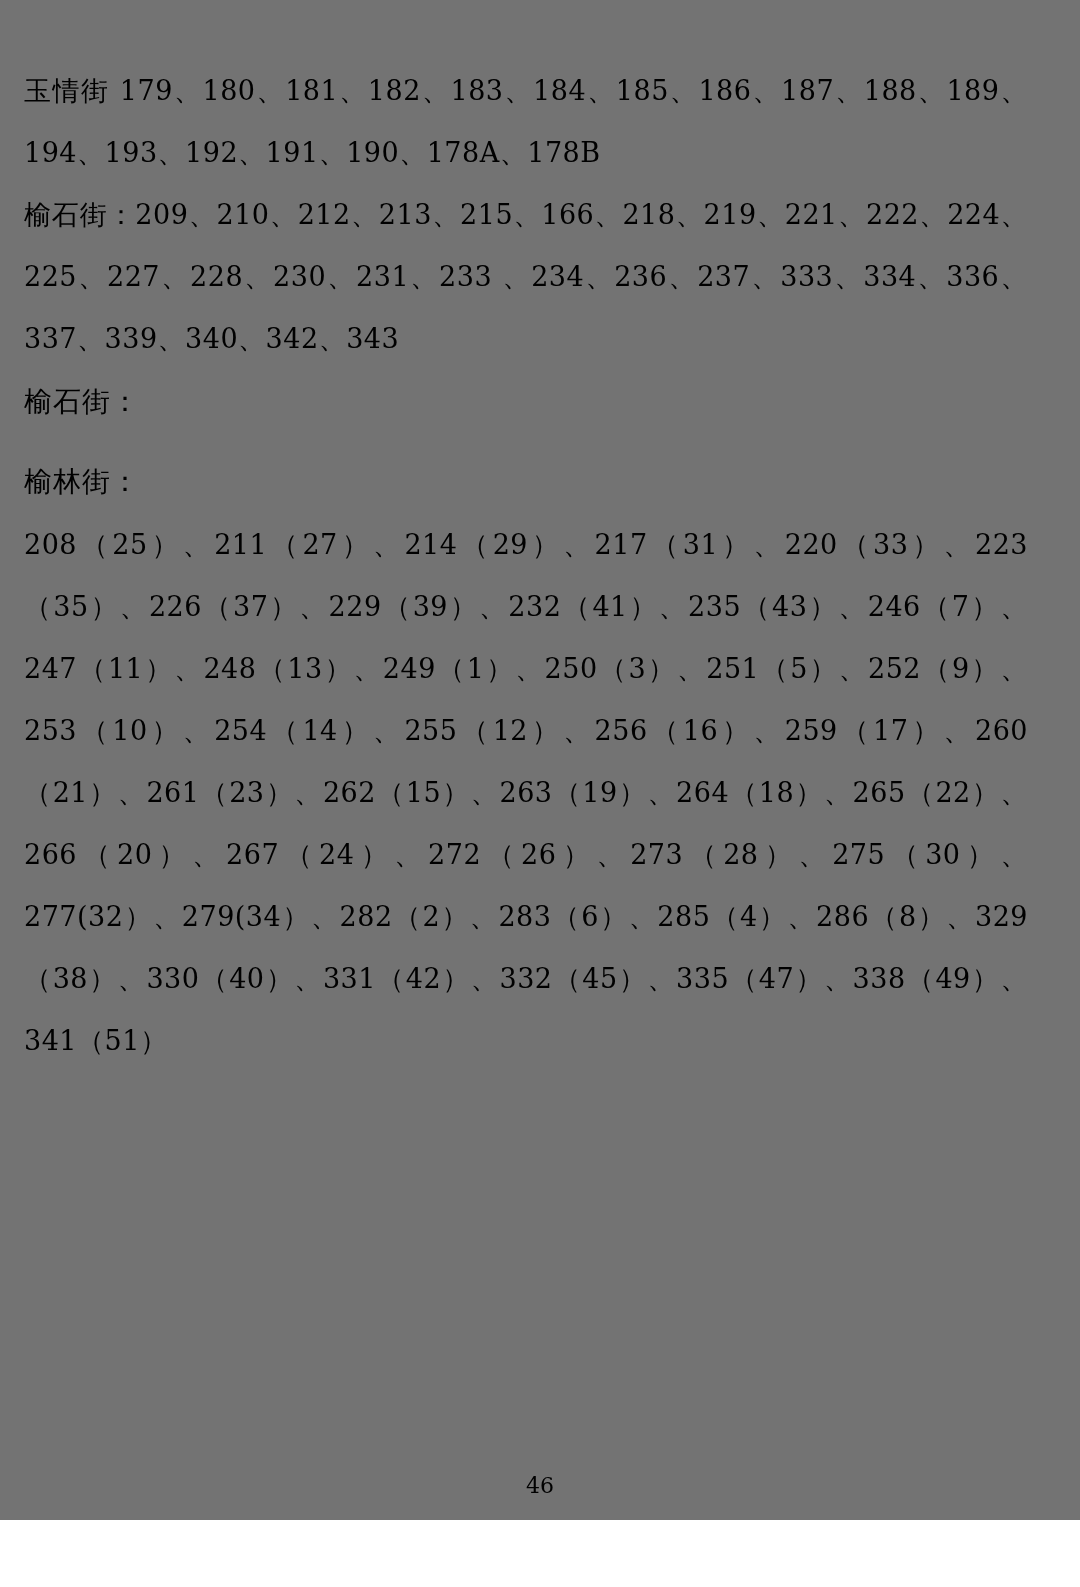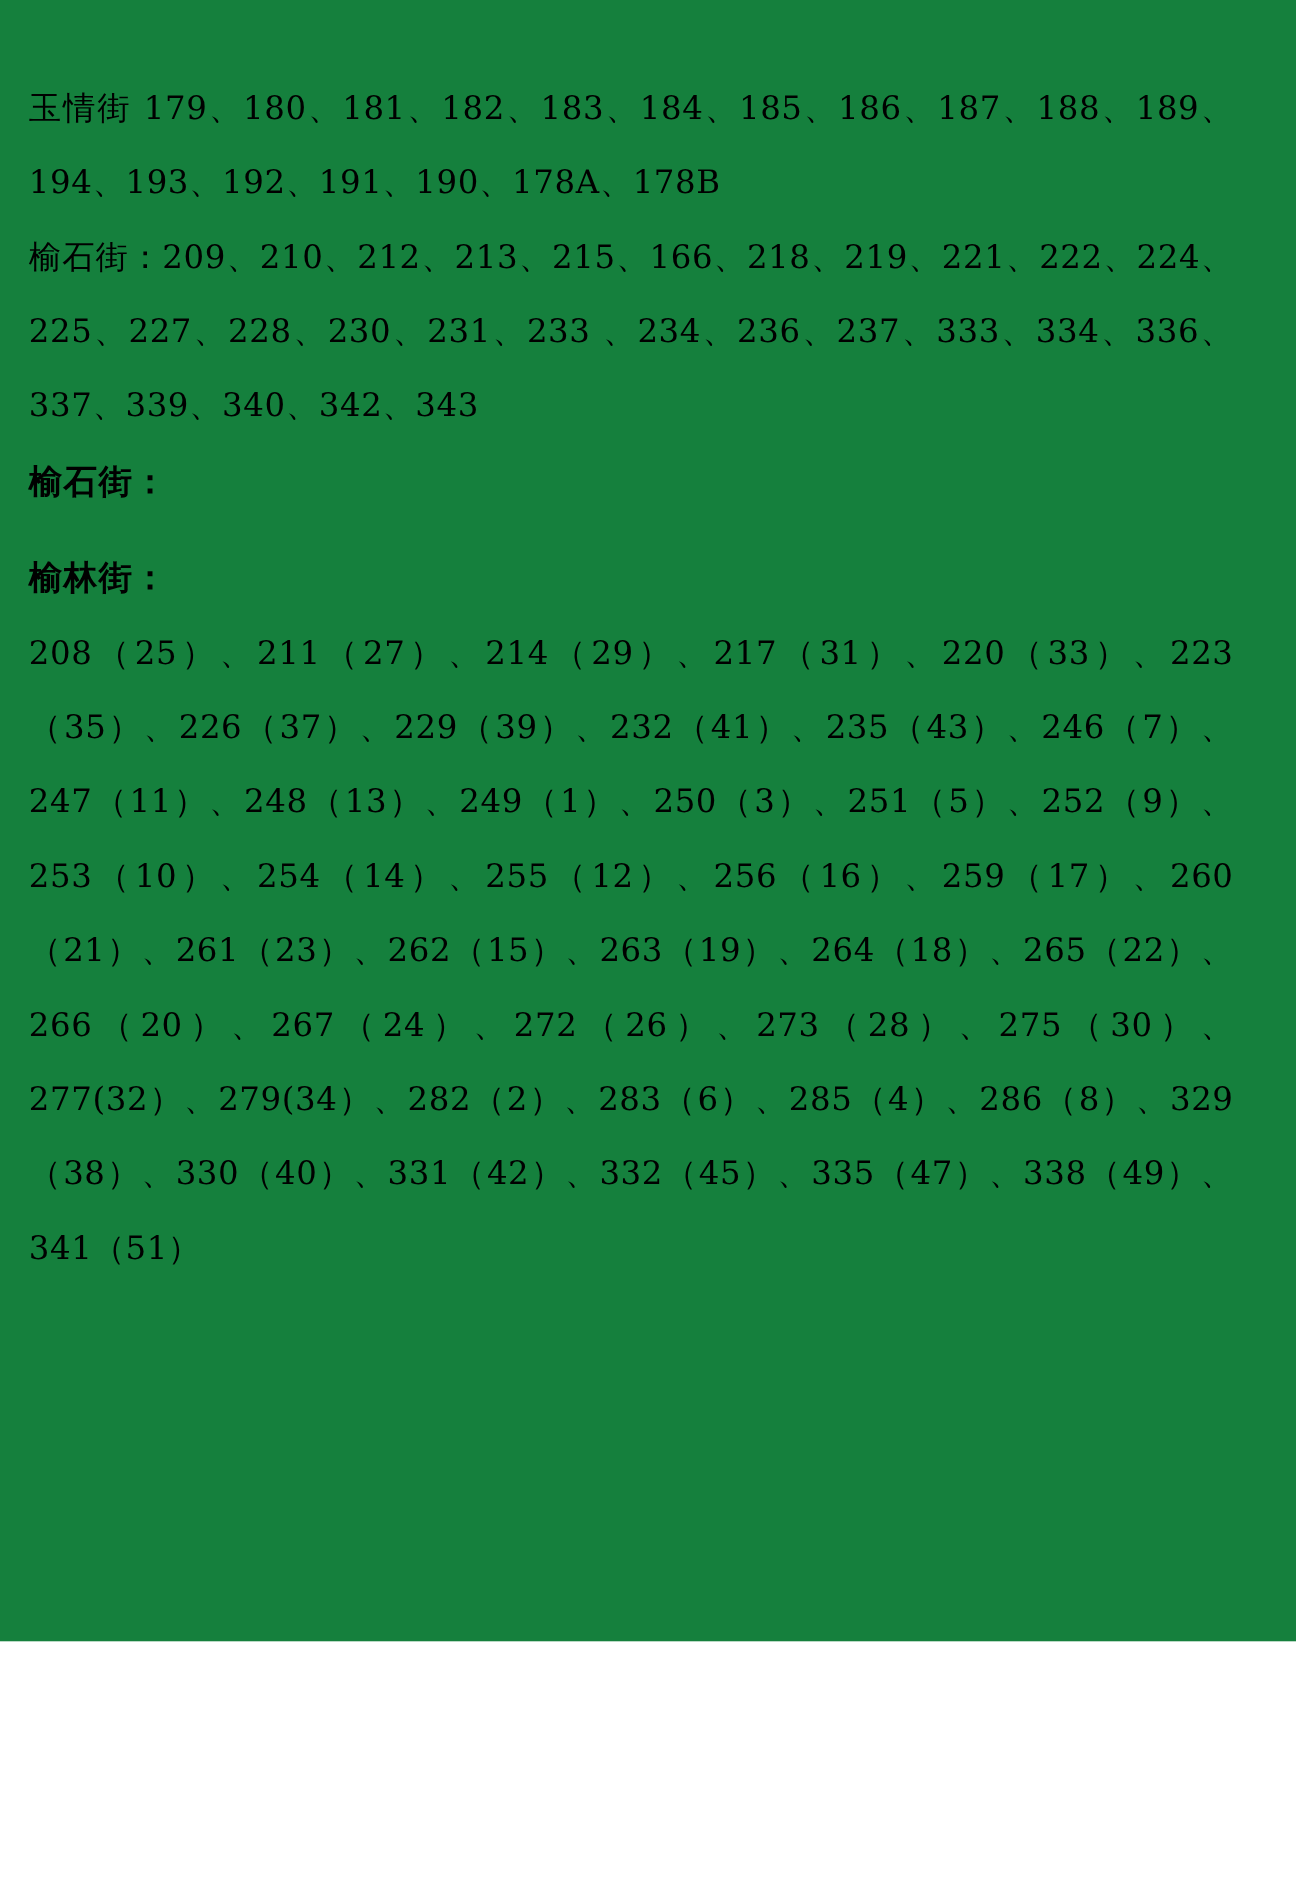--- a/index.html
+++ b/index.html
@@ -3,22 +3,22 @@
 <meta charset="utf-8">
 <style>
   html, body {
     margin: 0;
     padding: 0;
     background: #ffffff;
   }
   .page {
     position: relative;
     width: 1080px;
-    height: 1368px;
-    background: #15803d;
+    height: 1520px;
+    background: #737373;
     box-sizing: border-box;
     padding: 60px 52px 40px 24px;
     font-family: "DejaVu Serif", "Liberation Serif", serif;
     color: #000000;
     overflow: hidden;
   }
   .para {
     font-size: 27px;
     line-height: 62px;
     letter-spacing: 0.5px;
@@ -30,21 +30,21 @@
     font-family: "DejaVu Sans", "Liberation Sans", sans-serif;
     font-size: 38px;
     font-weight: bold;
     line-height: 82px;
     margin: 12px 0 4px 0;
     letter-spacing: 3px;
   }
   .sub-heading {
     font-family: "DejaVu Serif", "Liberation Serif", serif;
     font-size: 28px;
-    font-weight: bold;
+    font-weight: normal;
     line-height: 64px;
     margin: 0;
     letter-spacing: 1px;
   }
   .block-gap {
     height: 16px;
   }
   .page-number {
     position: absolute;
     left: 0;
@@ -70,14 +70,15 @@
 
 
   <div class="block-gap"></div>
 
   <h2 class="sub-heading">榆林街：</h2>
 
   <p class="para">208（25）、211（27）、214（29）、217（31）、220（33）、223（35）、226（37）、229（39）、232（41）、235（43）、246（7）、247（11）、248（13）、249（1）、250（3）、251（5）、252（9）、253（10）、254（14）、255（12）、256（16）、259（17）、260（21）、261（23）、262（15）、263（19）、264（18）、265（22）、266（20）、267（24）、272（26）、273（28）、275（30）、277(32）、279(34）、282（2）、283（6）、285（4）、286（8）、329（38）、330（40）、331（42）、332（45）、335（47）、338（49）、341（51）</p>
 
 
 
+  <div class="page-number">46</div>
 
 </div>
 
 </body></html>

